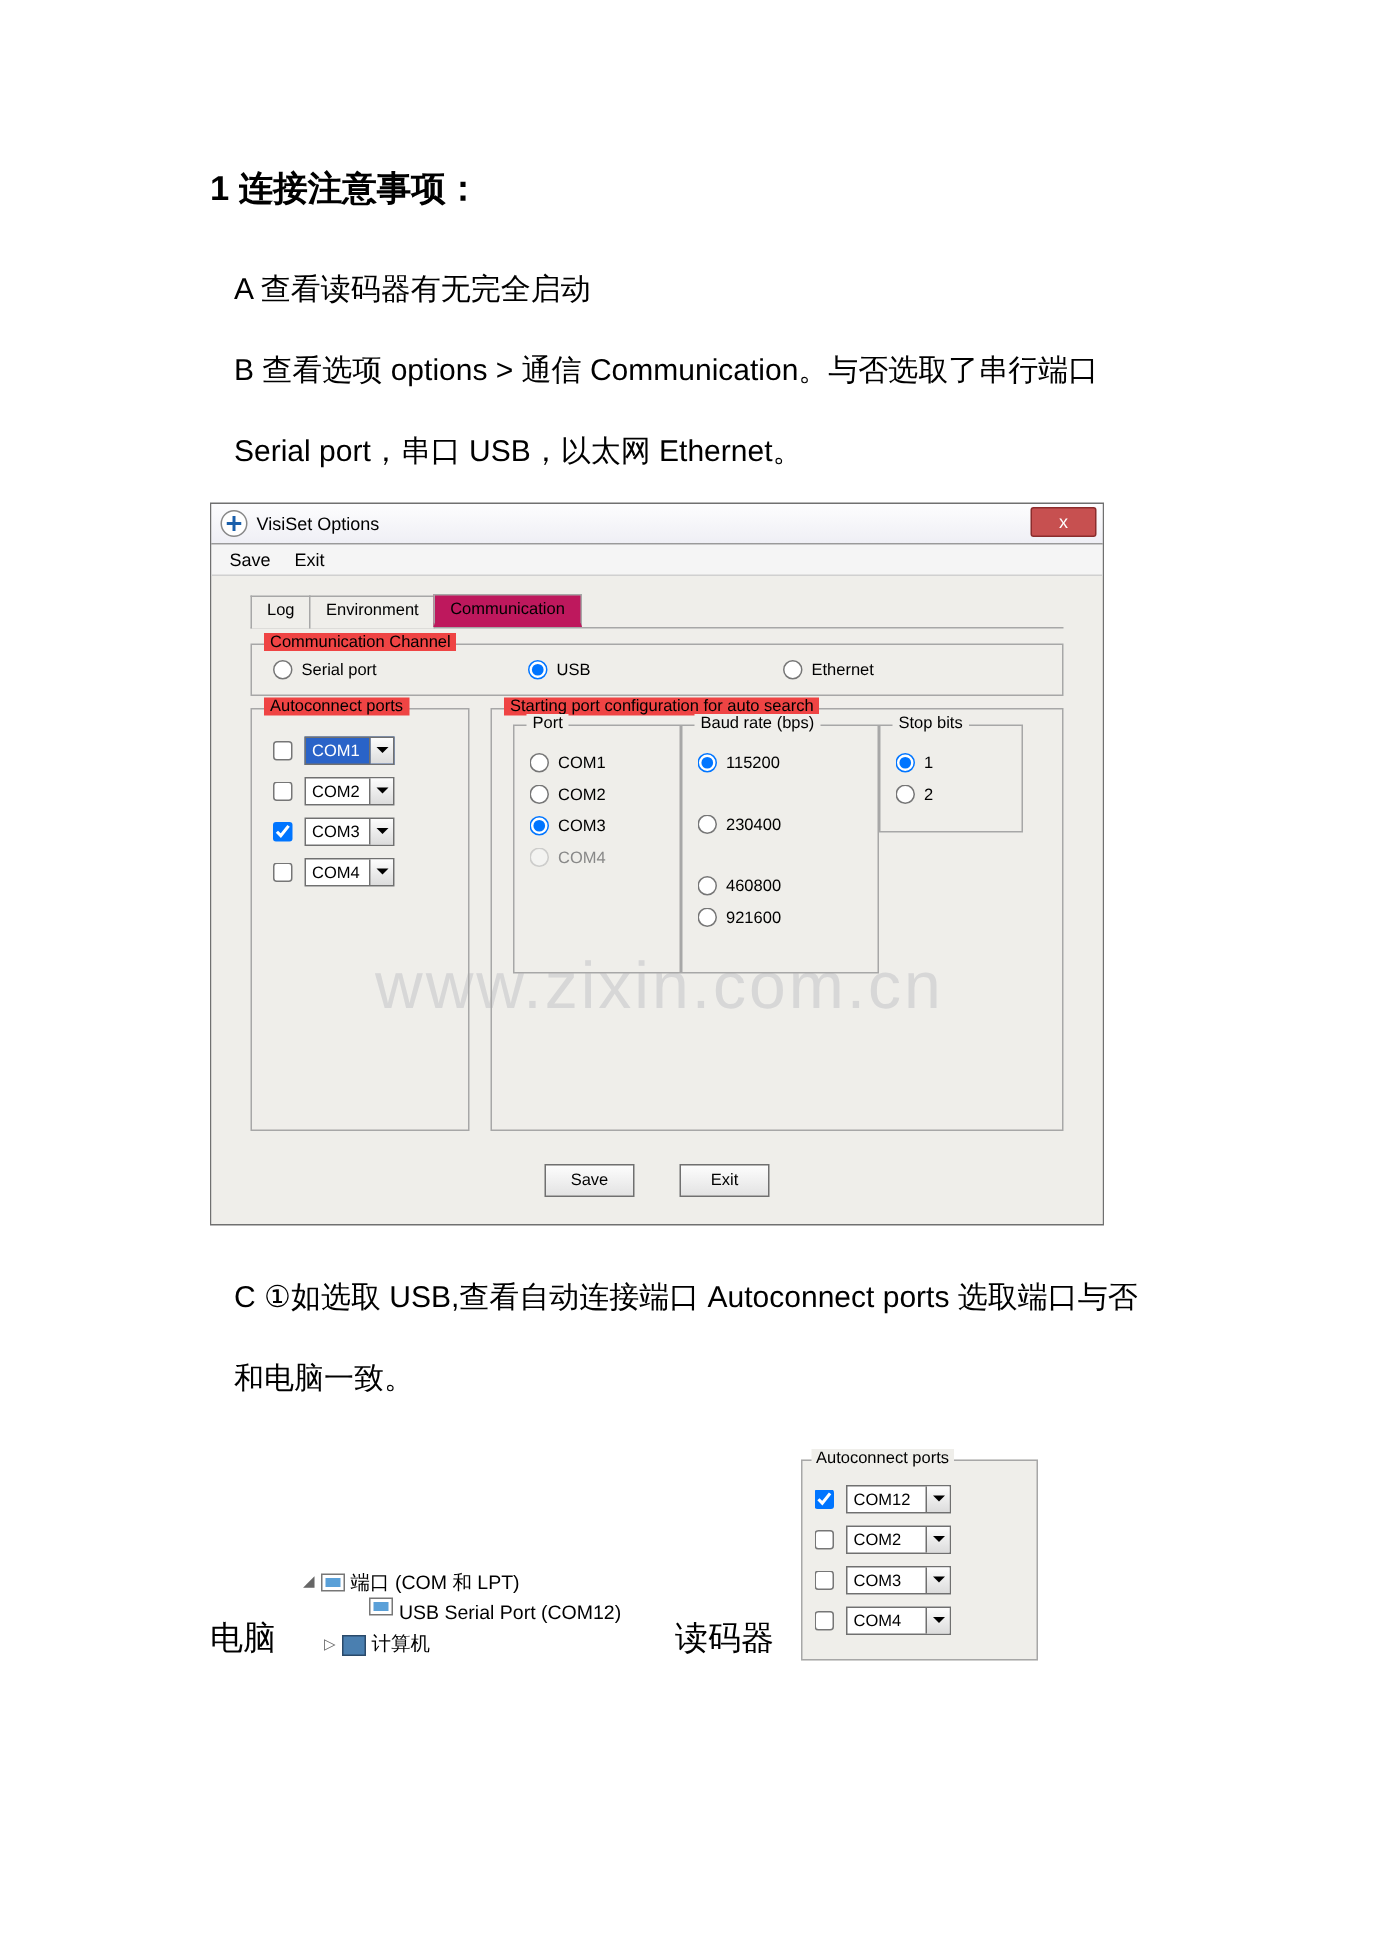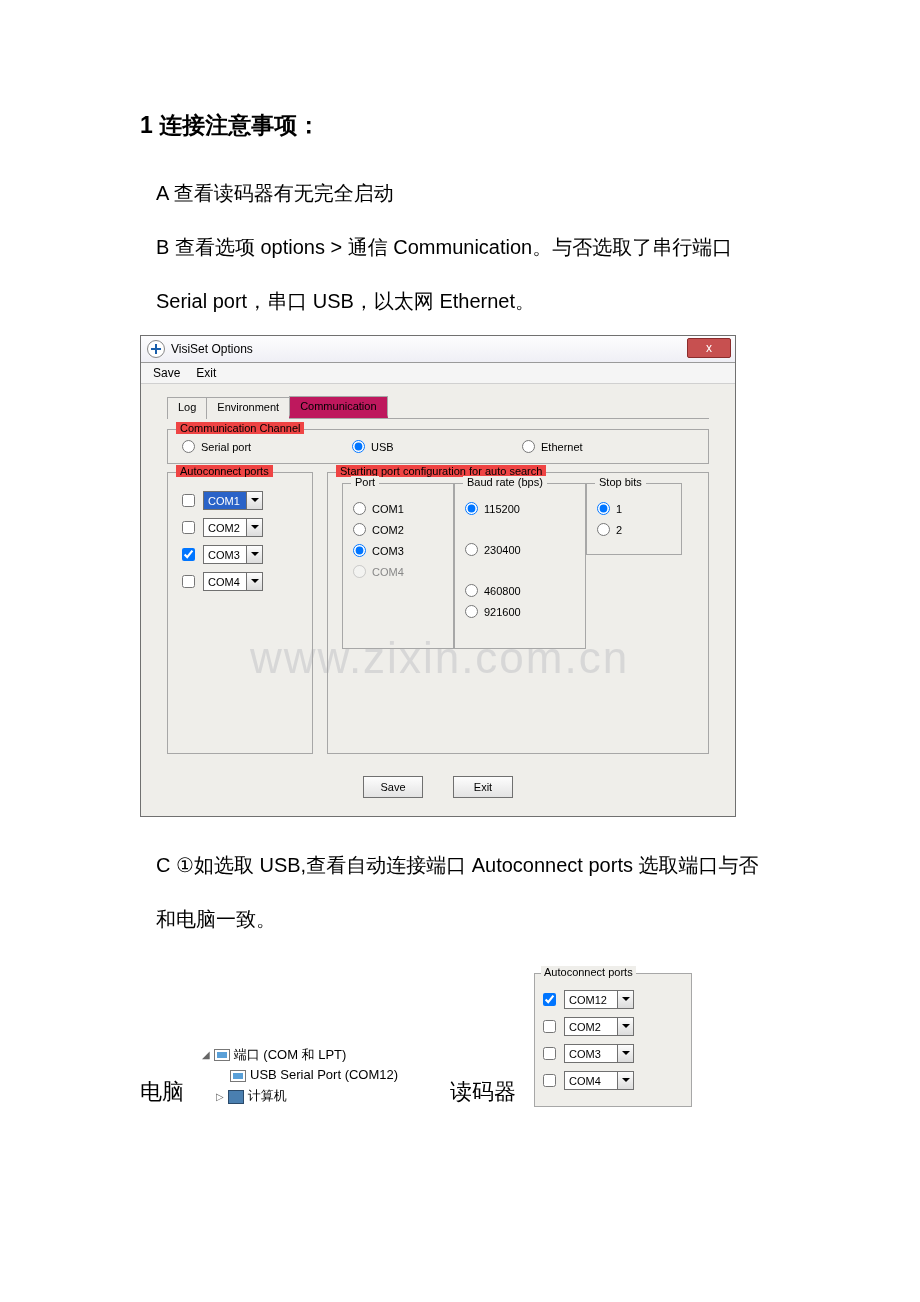--- a/index.html
+++ b/index.html
@@ -41,21 +41,21 @@
   .dis{color:#888}
   .btnrow{display:flex;justify-content:center;gap:30px;margin-top:14px}
   .wbtn{width:60px;height:22px;background:linear-gradient(#fdfdfd,#e3e3e3);border:1px solid #707070;font-size:11px;font-family:Tahoma,Arial}
   
   .wm{position:absolute;font-size:44px;color:#d7d7d7;letter-spacing:2px;pointer-events:none;font-family:Arial;font-weight:300}
   .dlgwrap{position:relative}
   
   .lowrow{display:flex;align-items:flex-end;gap:18px;margin-top:30px}
   .treebox{font-size:13px;font-family:Tahoma,Arial;line-height:1.6}
   .treebox .lvl1{display:flex;align-items:center;gap:4px}
-  .treebox .lvl2{margin-left:28px;display:flex;align-items:center;gap:4px}
+  .treebox .lvl2{margin-left:44px;display:flex;align-items:flex-start;gap:4px}
   .treebox .lvl3{margin-left:14px;display:flex;align-items:center;gap:4px}
   .tri{font-size:10px;color:#666}
   .porticon{width:14px;height:10px;background:#fff;border:1px solid #777;display:inline-block;position:relative}
   .porticon:before{content:"";position:absolute;left:2px;right:2px;top:2px;bottom:2px;background:#5aa0d8}
   .pcicon{width:14px;height:12px;background:#4a7fb0;border:1px solid #2a4a6a;display:inline-block}
   .cnlabel{font-size:22px;font-family:"SimSun","Microsoft YaHei"}
   .autobox2{border:1px solid #a7a7a7;position:relative;padding:8px 8px 8px 8px;font-family:Tahoma,Arial;font-size:11px;background:#efeeea;width:140px}
   .autobox2>.lg{position:absolute;top:-8px;left:6px;background:#efeeea;padding:0 3px}
 </style>
 </head>

